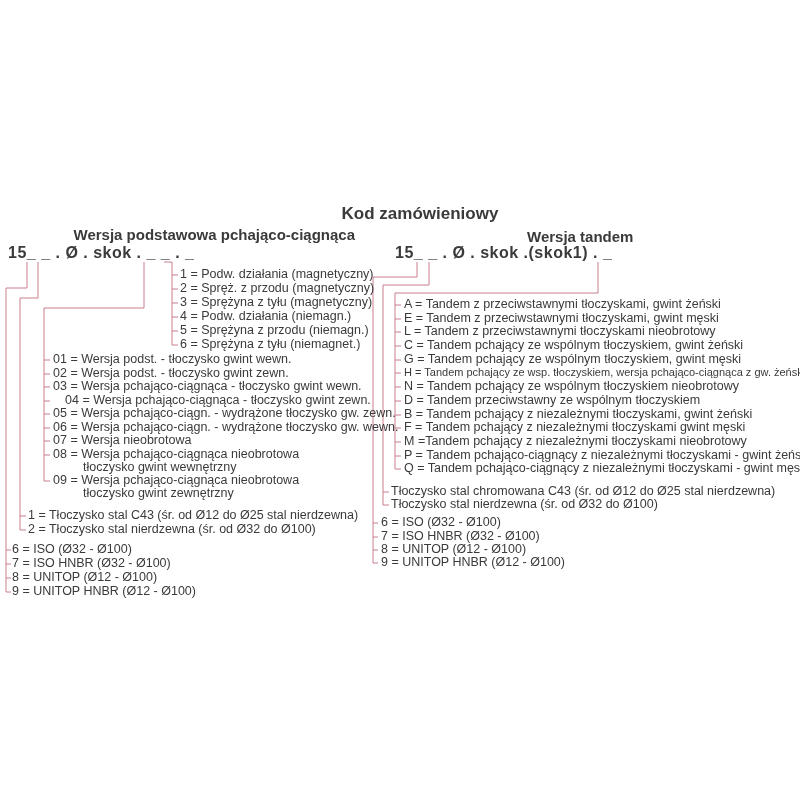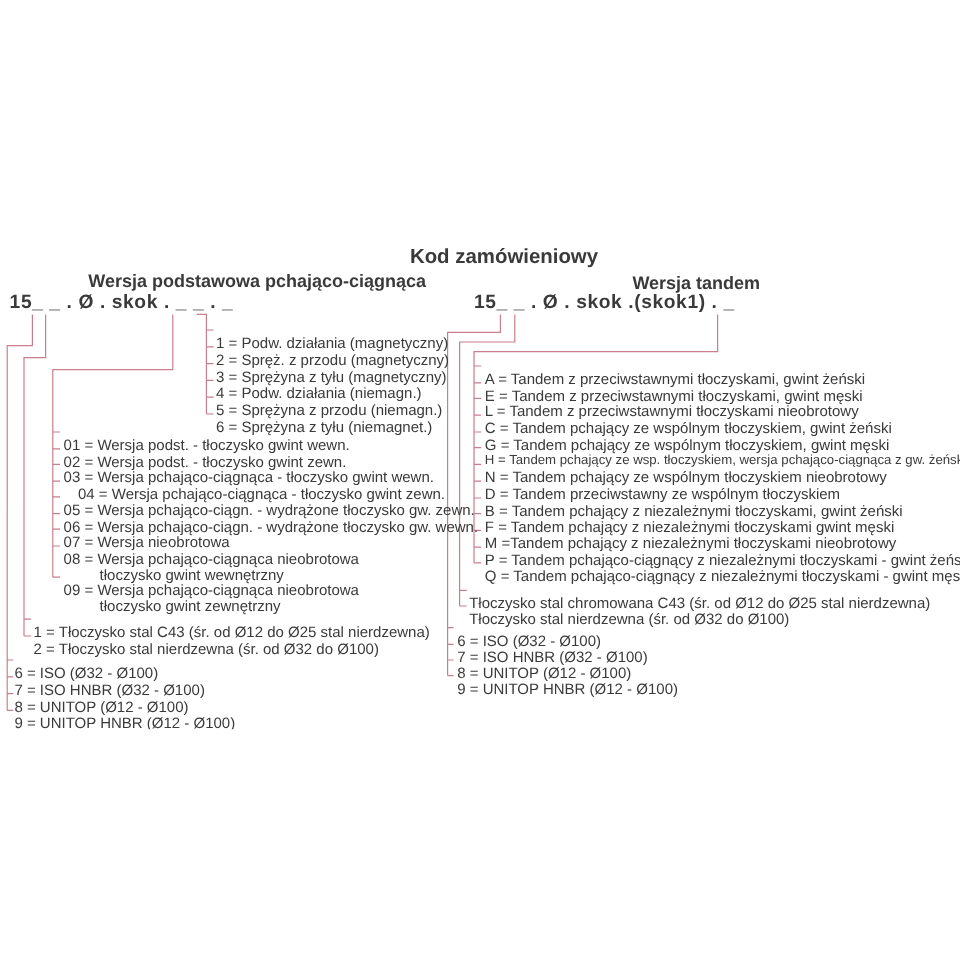--- a/index.html
+++ b/index.html
@@ -39,21 +39,20 @@
     font-size: 16px;
     font-weight: bold;
     letter-spacing: 0.5px;
     white-space: nowrap;
   }
   .item {
     position: absolute;
     font-size: 12.5px;
     line-height: 13px;
     white-space: nowrap;
-    margin-top: 12px;
   }
   .item.small { font-size: 11px; }
   .indent2 { display: inline-block; margin-left: 30px; }
 </style>
 </head>
 <body>
 
 <div class="canvas">
 
   <svg class="connectors" width="800" height="800" viewBox="0 0 800 800">

